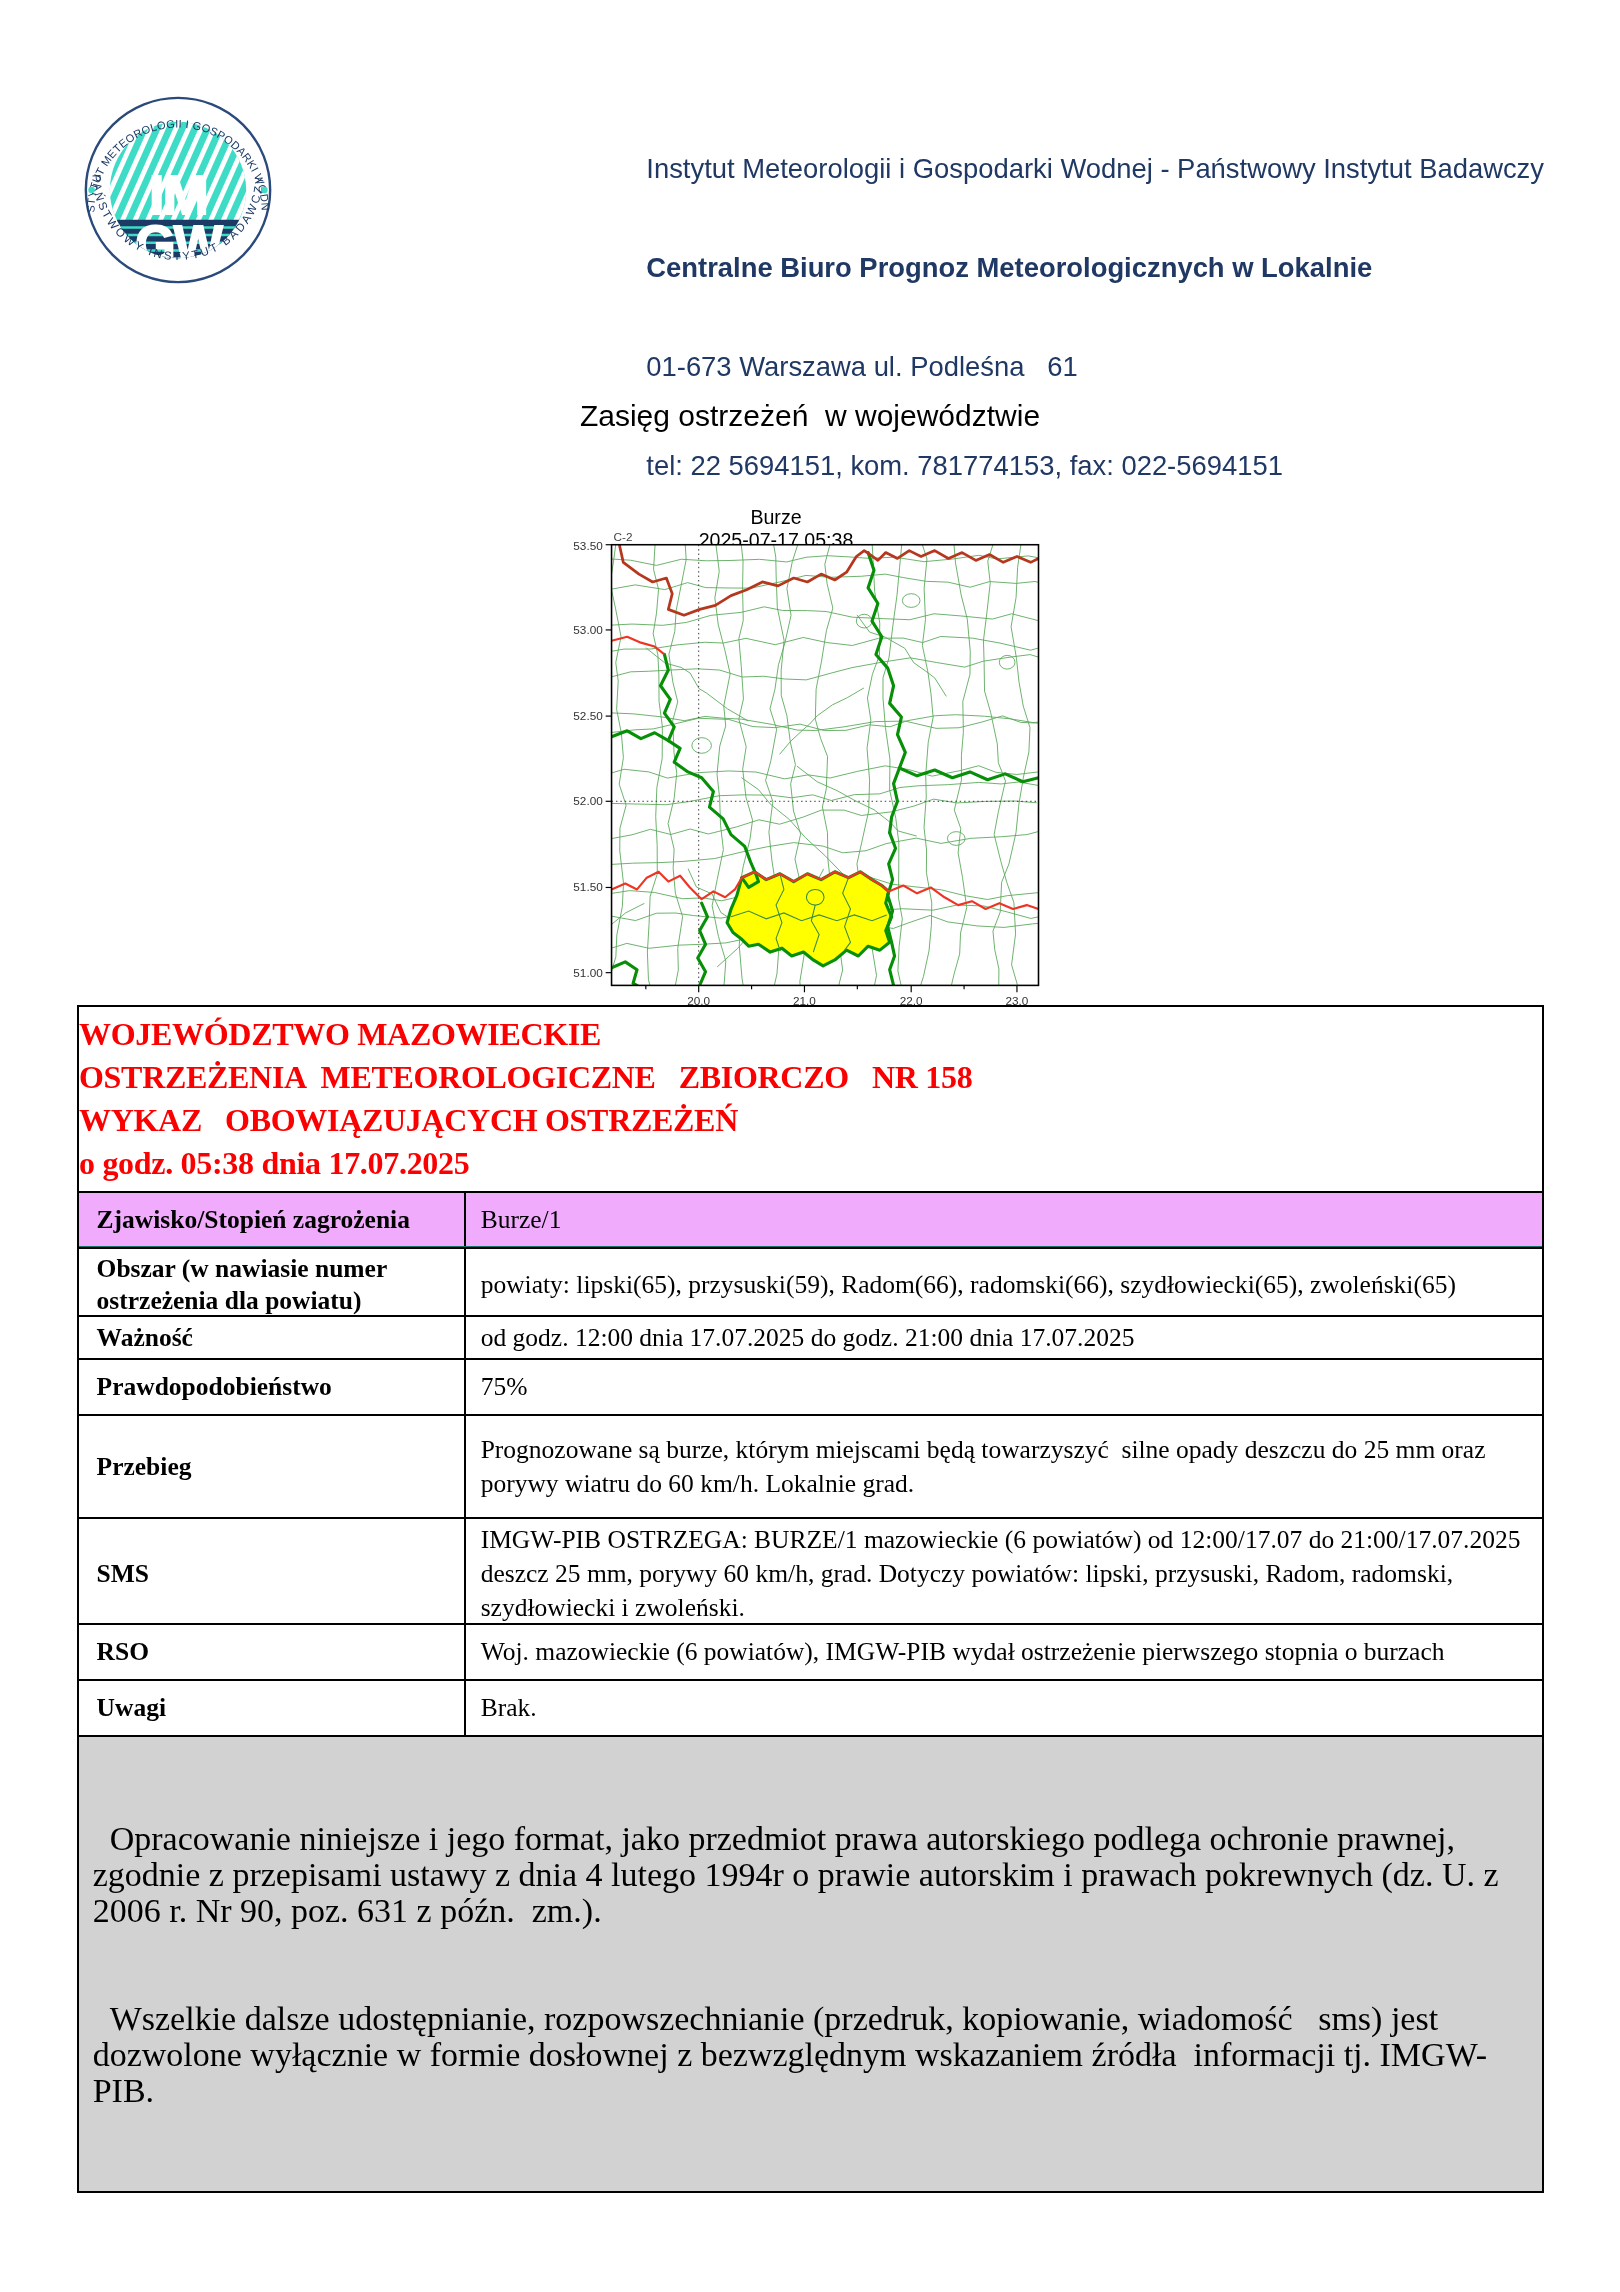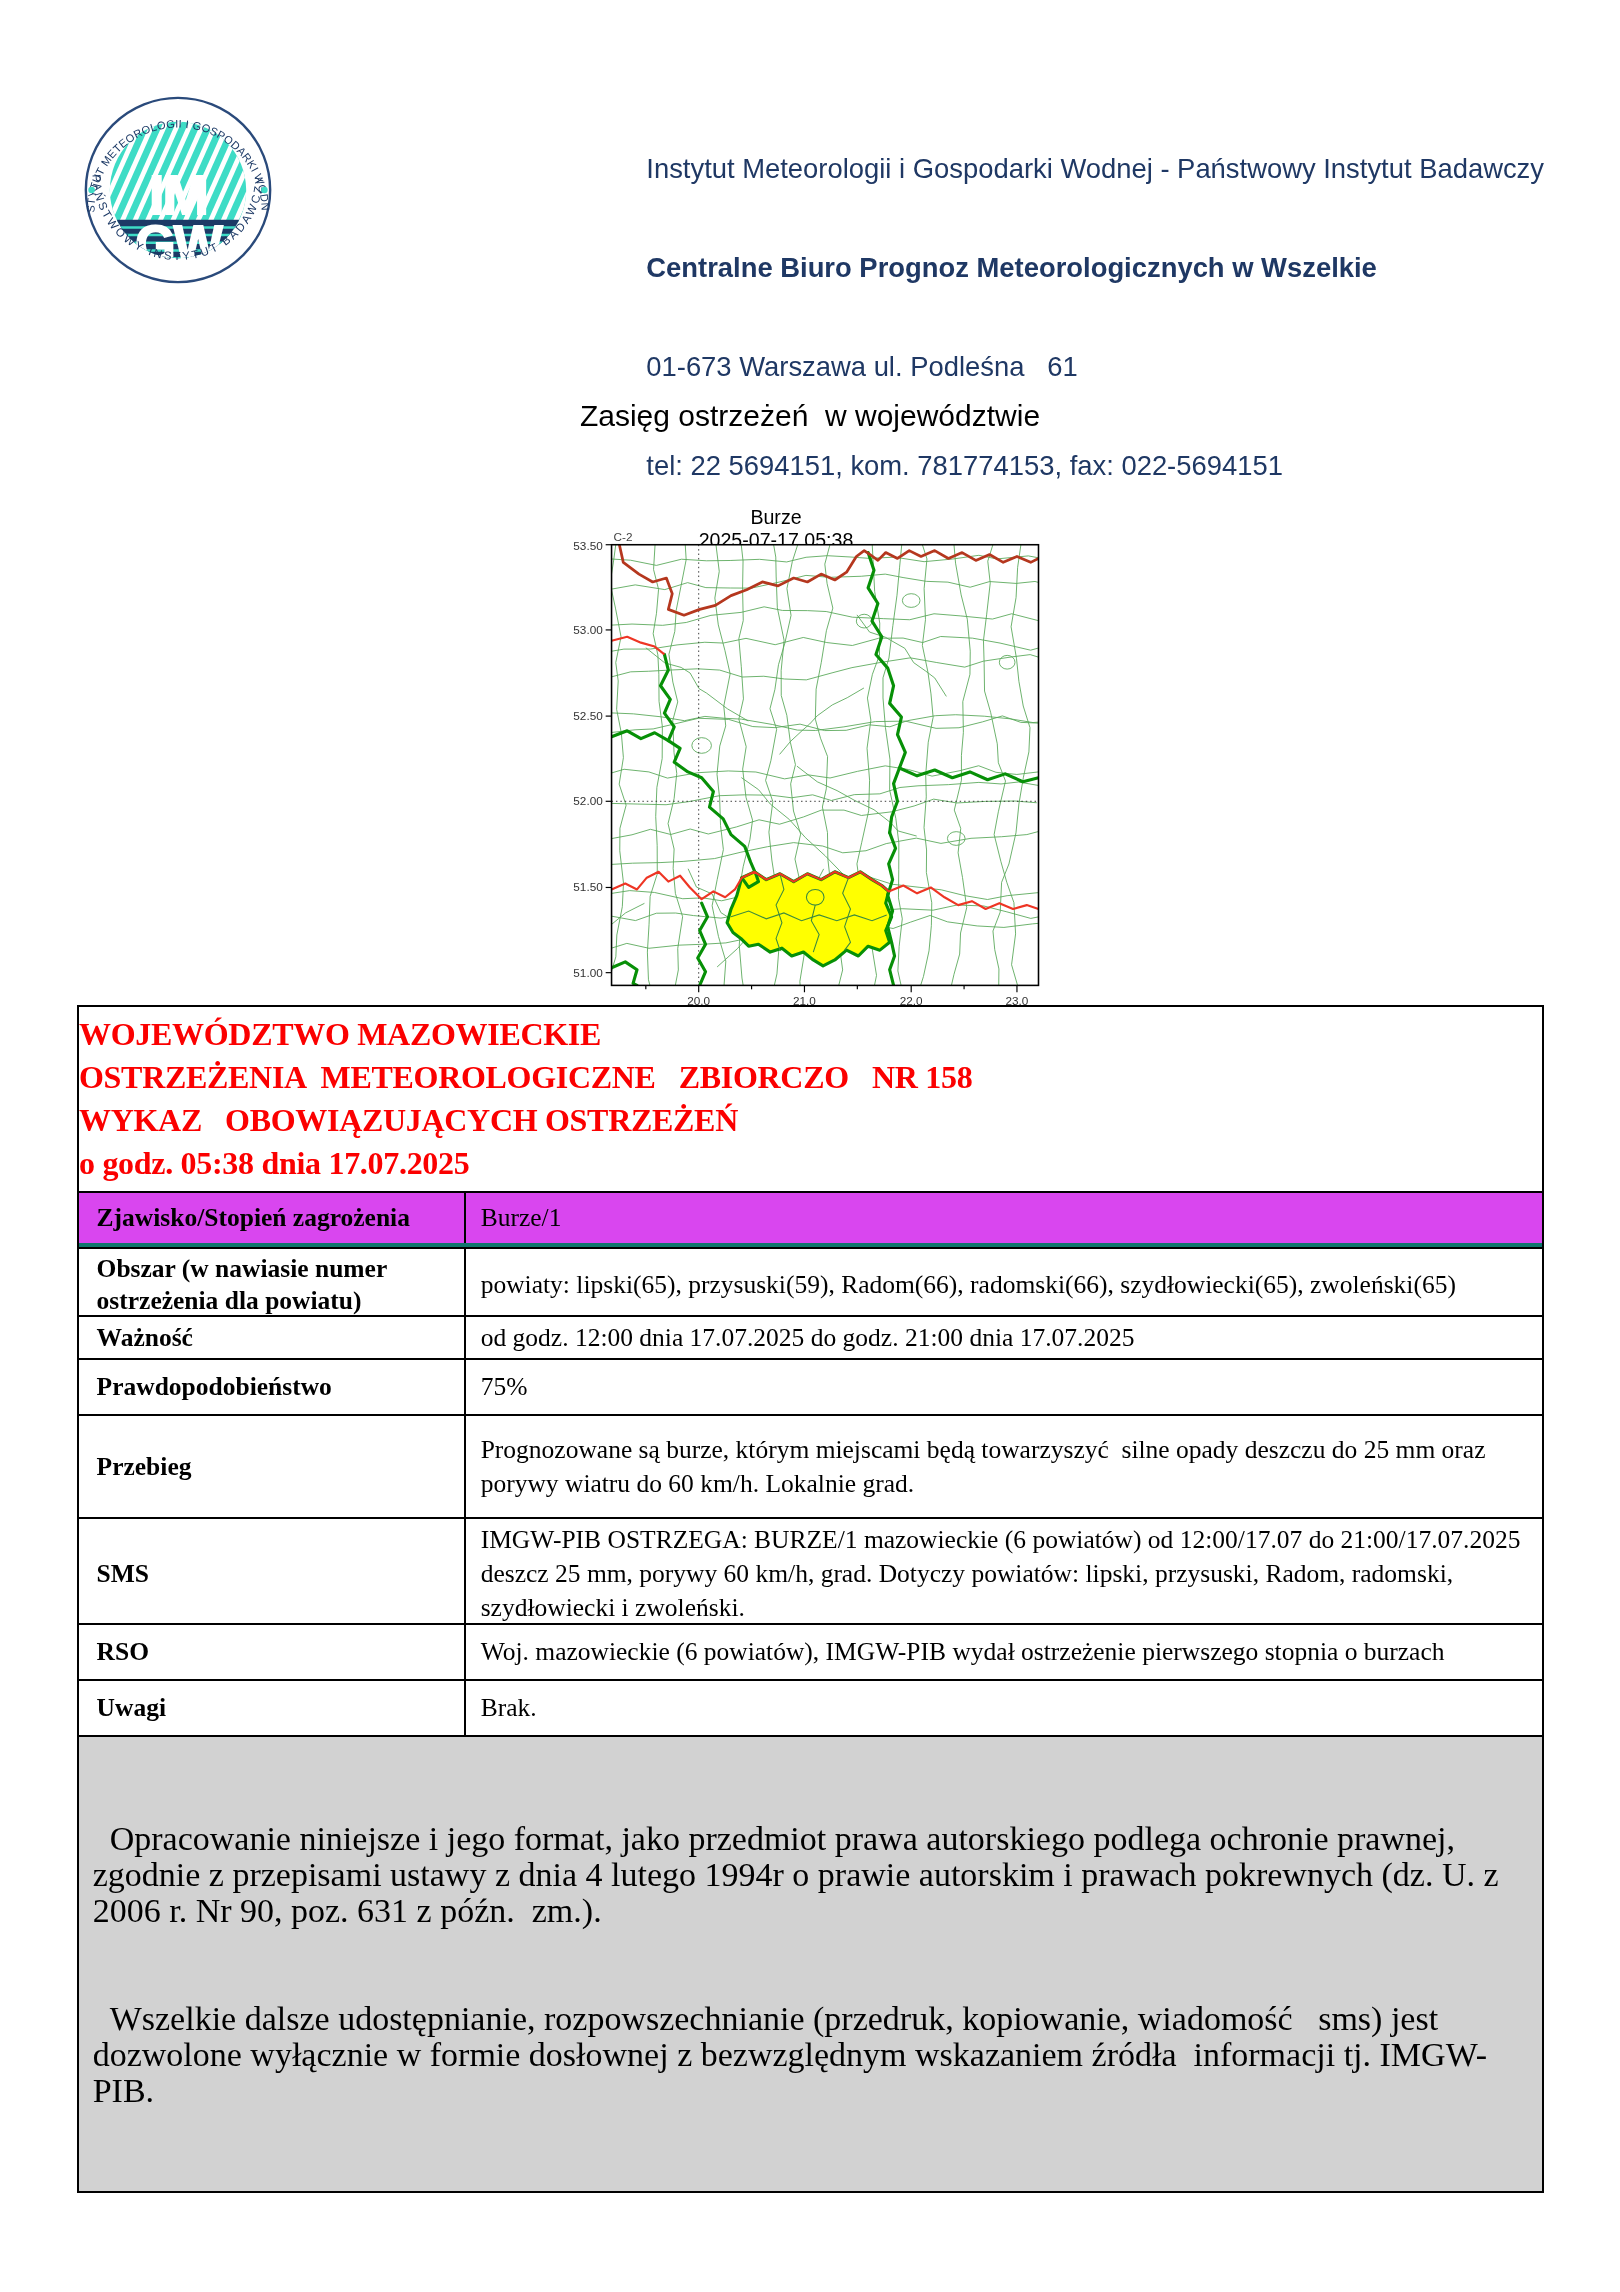--- a/index.html
+++ b/index.html
@@ -32,21 +32,21 @@
   .axis-txt{font-family:"Liberation Sans","DejaVu Sans",sans-serif;font-size:12px;fill:#333;}
   .corner-txt{font-family:"Liberation Sans","DejaVu Sans",sans-serif;font-size:12px;fill:#444;}
 
   
   .wtable{position:absolute;left:77px;top:1005px;width:1467px;border:2px solid #000;
           font-family:"Liberation Serif","DejaVu Serif",serif;box-sizing:border-box;background:#fff;}
   .t-title{height:184px;display:flex;flex-direction:column;justify-content:center;
            color:#fb0000;font-weight:bold;font-size:32px;line-height:43px;letter-spacing:-0.3px;}
   .t-title div{white-space:pre;}
   .trow{display:grid;grid-template-columns:385px 1fr;border-top:2px solid #000;box-sizing:border-box;}
-  .trow.hl{background:#d946ef;border-top:2.9px solid #000;border-bottom:4px solid #0f766e;}
+  .trow.hl{background:#f0abfc;border-top:2.9px solid #000;border-bottom:1px solid #0f766e;}
   .tl{display:flex;align-items:center;padding:3.9px 11.8px 3.9px 17.6px;font-weight:bold;font-size:25.5px;
       line-height:32px;box-sizing:border-box;}
   .tv{display:flex;align-items:center;border-left:2px solid #000;padding:3.9px 13.7px 3.9px 14.7px;
       font-size:25.5px;line-height:34px;box-sizing:border-box;white-space:pre-wrap;}
   .t-foot{border-top:2px solid #000;background:#d2d2d2;min-height:149px;padding:11.8px 17.6px 9.8px 13.7px;
           font-size:34px;line-height:36px;box-sizing:border-box;white-space:pre-wrap;}
 </style>
 </head>
 <body>
 
@@ -92,21 +92,21 @@
     </text>
     <text font-family="Liberation Sans, DejaVu Sans, sans-serif" font-size="12" fill="#1d3a66" letter-spacing="2.5">
       <textPath href="#ringBot" startOffset="50%" text-anchor="middle">PAŃSTWOWY INSTYTUT BADAWCZY</textPath>
     </text>
     <circle cx="10" cy="100" r="3.4" fill="#3edcc6"></circle>
     <circle cx="190" cy="100" r="3.4" fill="#3edcc6"></circle>
   </svg>
 
   <div class="hdr">
     <div>Instytut Meteorologii i Gospodarki Wodnej - Państwowy Instytut Badawczy</div>
-    <div class="b">Centralne Biuro Prognoz Meteorologicznych w Wszelkie</div>
+    <div class="b">Centralne Biuro Prognoz Meteorologicznych w Lokalnie</div>
     <div>01-673 Warszawa ul. Podleśna   61</div>
     <div>tel: 22 5694151, kom. 781774153, fax: 022-5694151</div>
     <div>email: meteo.wschod@imgw.pl</div>
     <div>www: www.imgw.pl</div>
   </div>
 
   <div class="sect-title">Zasięg ostrzeżeń  w województwie</div>
   <div class="map-cap">
     <div>Burze</div>
     <div>2025-07-17 05:38</div>

